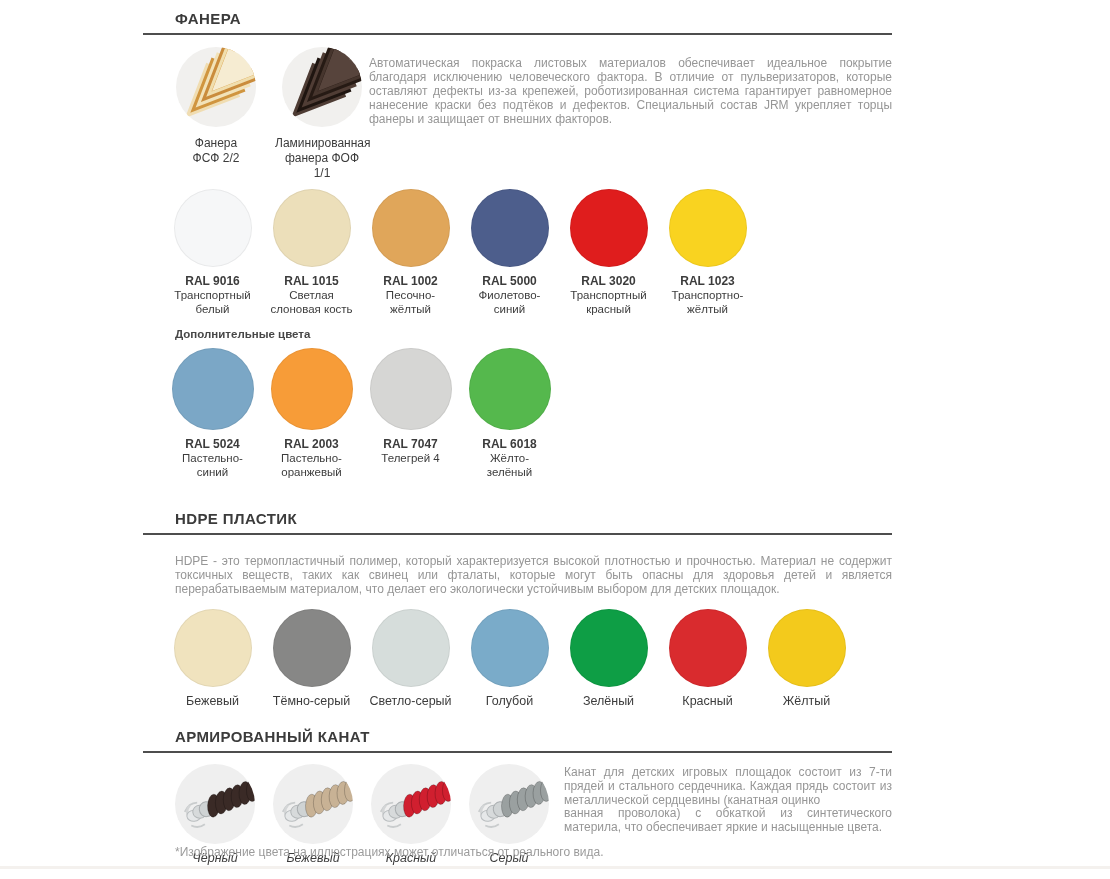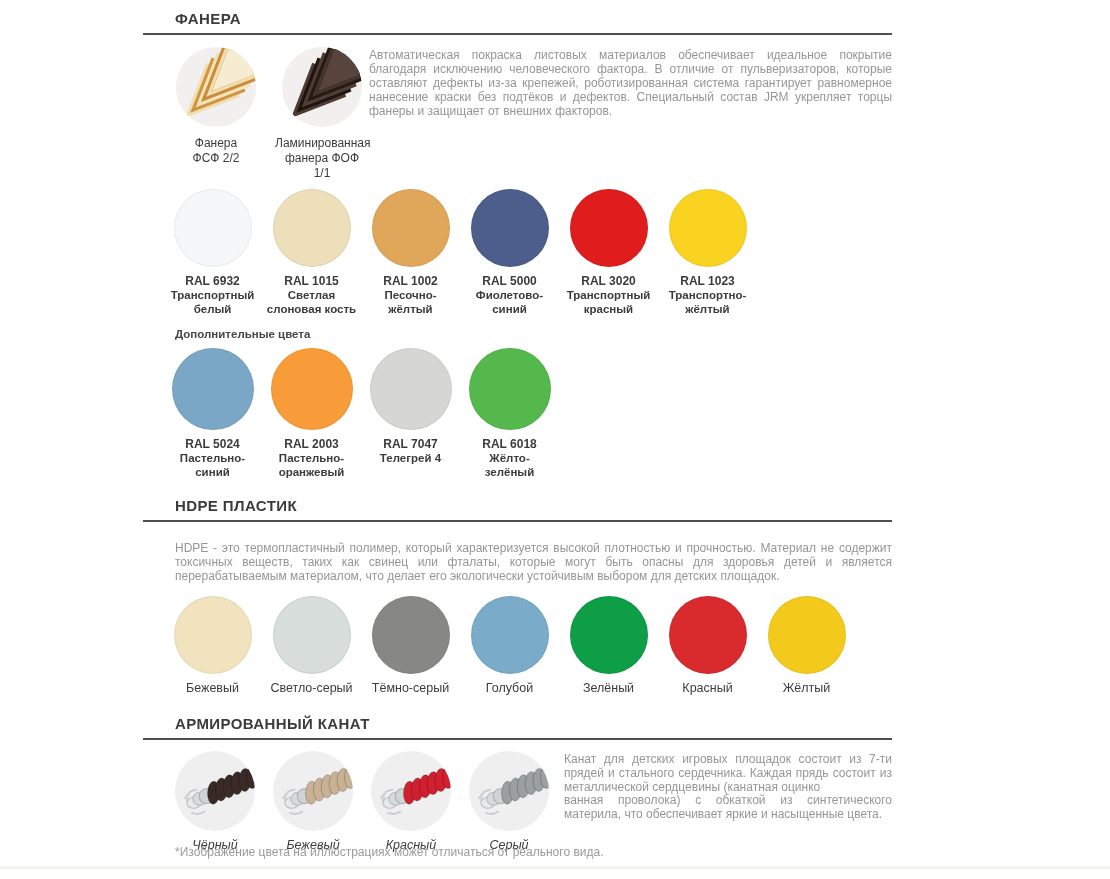--- a/index.html
+++ b/index.html
@@ -7,46 +7,46 @@
     position:relative; width:1110px; height:873px; background:#ffffff;
     font-family:"Liberation Sans", sans-serif; overflow:hidden;
   }
   .content { position:absolute; left:143px; top:0; width:749px; }
 
   .section-head {
     margin-top:10px; padding:0 0 6px 32px;
     font-size:15px; font-weight:bold; letter-spacing:0.4px; color:#3b3b3b;
     border-bottom:2px solid #4e4e4e;
   }
-  .head-gap-hdpe { margin-top:18px; }
+  .head-gap-hdpe { margin-top:31px; }
   .head-gap-rope { margin-top:20px; }
 
   .plywood-row { display:flex; margin-top:12px; }
   .plywood-figs { width:226px; box-sizing:border-box; padding-left:26px; display:flex; gap:12px; flex-shrink:0; }
   .ply-fig { width:94px; text-align:center; }
   .circle-img { width:80px; height:80px; border-radius:50%; overflow:hidden; margin:0 auto; }
   .ply-bg { background:#f1f0ee; }
   .rope-bg { background:#efefef; }
   .fig-label { margin-top:9px; font-size:12px; line-height:15px; color:#3c3c3c; }
   .fig-label span { display:block; }
   .body-text { font-size:12px; line-height:13.9px; color:#969696; text-align:justify; }
-  .plywood-desc { flex:1; margin-top:2px; }
+  .plywood-desc { flex:1; margin-top:10px; }
 
   .group-label { margin-top:6px; padding-left:32px; font-size:11.5px; font-weight:bold; color:#474747; }
 
   .swatch-row { display:flex; padding-left:20px; margin-top:8px; }
   .cell { width:99px; text-align:center; }
   .dot {
     width:78px; height:78px; border-radius:50%; margin:0 auto;
     box-shadow: inset 0 0 0 1px rgba(0,0,0,0.055);
   }
   .swatch-row.additional .dot { width:82px; height:82px; }
   .code { margin-top:7px; font-size:12px; font-weight:bold; color:#3c3c3c; line-height:14px; }
   .cname { font-size:11.5px; color:#3c3c3c; line-height:14px; }
-  .cname span { display:block;font-weight:bold; }
+  .cname span { display:block; }
   .hname { margin-top:7px; font-size:12.5px; color:#3c3c3c; }
 
   .hdpe-desc { margin-top:20px; padding-left:32px; }
   .hdpe-row { margin-top:12px; }
 
   .rope-row { display:flex; margin-top:11px; }
   .rope-figs { display:flex; width:421px; box-sizing:border-box; padding-left:23px; flex-shrink:0; }
   .rope-cell { width:98px; text-align:center;font-style:italic; }
   .rope-desc { flex:1; margin-top:2px; }
   .rope-strand { fill:var(--rope); stroke:rgba(0,0,0,0.25); stroke-width:0.8; }
@@ -125,21 +125,21 @@
         </div>
 
       </div>
       <div class="body-text plywood-desc">Автоматическая покраска листовых материалов обеспечивает идеальное покрытие благодаря исключению человеческого фактора. В отличие от пульверизаторов, которые оставляют дефекты из-за крепежей, роботизированная система гарантирует равномерное нанесение краски без подтёков и дефектов. Специальный состав JRM укрепляет торцы фанеры и защищает от внешних факторов.</div>
     </div>
 
 
     <div class="swatch-row">
       <div class="cell">
         <div class="dot" style="background-color: rgb(246, 247, 248);"></div>
-        <div class="code">RAL 6932</div>
+        <div class="code">RAL 9016</div>
         <div class="cname">
           <span>Транспортный</span>
           <span>белый</span>
         </div>
       </div>
       <div class="cell">
         <div class="dot" style="background-color: rgb(236, 223, 186);"></div>
         <div class="code">RAL 1015</div>
         <div class="cname">
           <span>Светлая</span>
@@ -219,26 +219,26 @@
 
     <div class="section-head head-gap-hdpe">HDPE ПЛАСТИК</div>
     <div class="body-text hdpe-desc">HDPE - это термопластичный полимер, который характеризуется высокой плотностью и прочностью. Материал не содержит токсичных веществ, таких как свинец или фталаты, которые могут быть опасны для здоровья детей и является перерабатываемым материалом, что делает его экологически устойчивым выбором для детских площадок.</div>
 
     <div class="swatch-row hdpe-row">
       <div class="cell">
         <div class="dot" style="background-color: rgb(240, 227, 190);"></div>
         <div class="hname">Бежевый</div>
       </div>
       <div class="cell">
+        <div class="dot" style="background-color: rgb(135, 135, 134);"></div>
+        <div class="hname">Тёмно-серый</div>
+      </div>
+      <div class="cell">
         <div class="dot" style="background-color: rgb(214, 221, 219);"></div>
         <div class="hname">Светло-серый</div>
-      </div>
-      <div class="cell">
-        <div class="dot" style="background-color: rgb(135, 135, 134);"></div>
-        <div class="hname">Тёмно-серый</div>
       </div>
       <div class="cell">
         <div class="dot" style="background-color: rgb(122, 171, 201);"></div>
         <div class="hname">Голубой</div>
       </div>
       <div class="cell">
         <div class="dot" style="background-color: rgb(14, 158, 69);"></div>
         <div class="hname">Зелёный</div>
       </div>
       <div class="cell">

